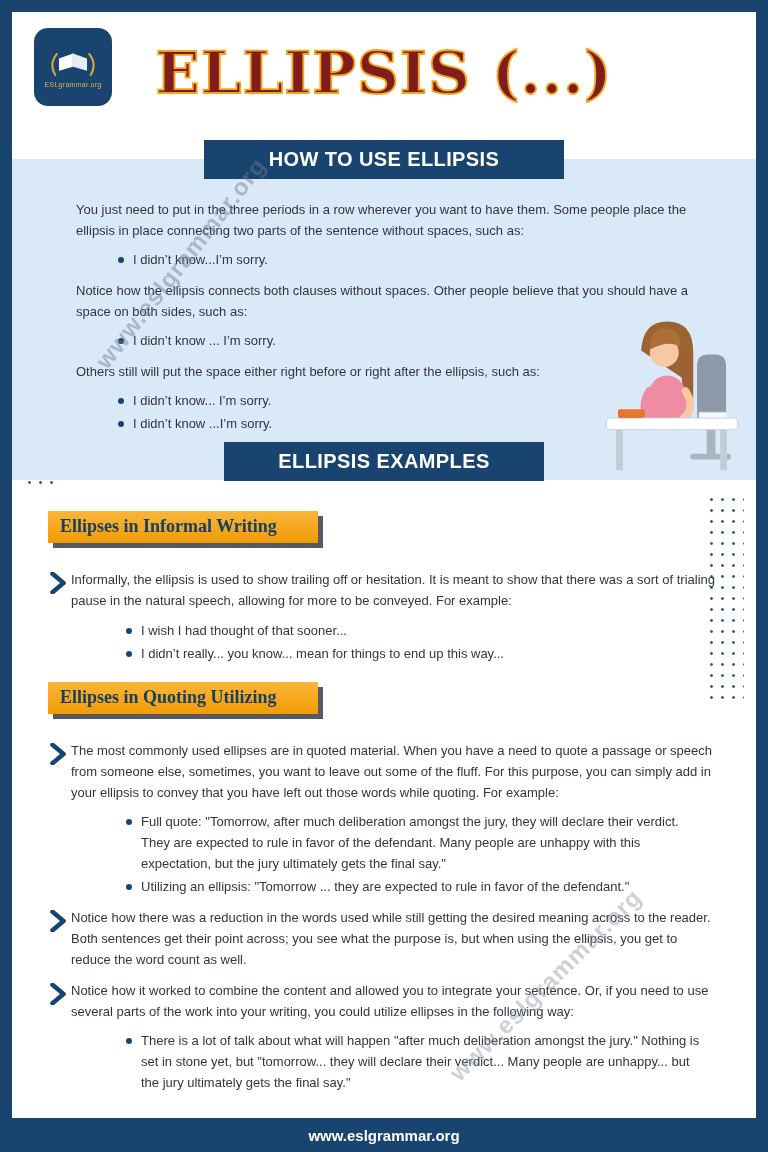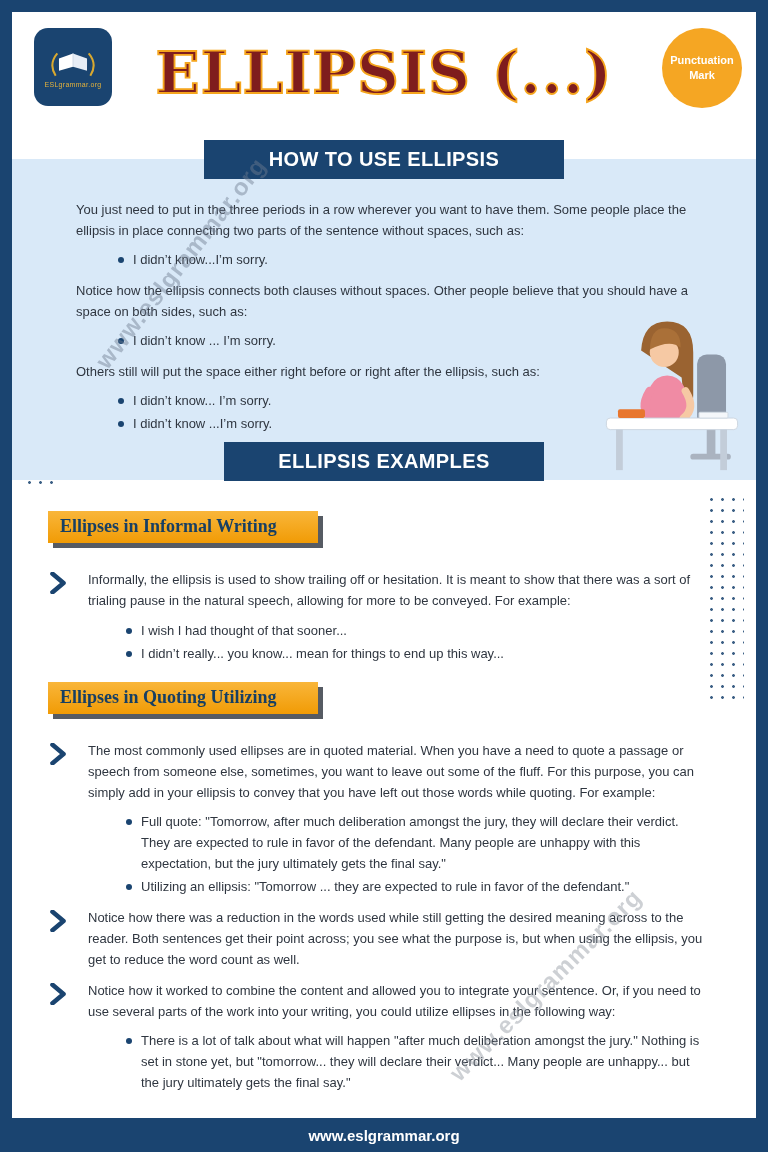--- a/index.html
+++ b/index.html
@@ -46,21 +46,21 @@
   .panel p{font-size:13px;line-height:1.62;color:var(--ink);max-width:640px;margin-bottom:8px}
   ul.bullets{list-style:none;margin:4px 16px 10px 42px}
   ul.bullets li{position:relative;padding-left:15px;font-size:13px;line-height:1.62;color:var(--ink);margin:2px 0;max-width:600px}
   ul.bullets li::before{content:"";position:absolute;left:0;top:8px;width:6px;height:6px;border-radius:50%;background:var(--navy)}
   .illustration{position:absolute;right:14px;bottom:6px;width:140px;height:164px;z-index:3}
   
   .examples{position:relative;z-index:2;padding:0 36px 0 36px}
   .subhead{display:inline-block;background:linear-gradient(#f9b63a,#f19b05);
     color:#173f63;font-family:"Liberation Serif",serif;font-weight:bold;font-size:18px;
     padding:5px 36px 6px 12px;box-shadow:5px 5px 0 #565b63;margin:8px 0 16px;min-width:270px}
-  .point{display:flex;gap:20px;margin:10px 0 8px}
+  .point{display:flex;gap:3px;margin:10px 0 8px}
   .chev{flex:0 0 20px;width:20px;height:22px;margin-top:3px}
   .point p{flex:1;font-size:13px;line-height:1.62;color:var(--ink)}
   ul.bullets.indent{margin-left:78px}
   ul.bullets.indent li{max-width:620px}
   
   .footer{position:absolute;z-index:7;left:0;right:0;bottom:0;height:34px;background:var(--navy);
     color:#fff;display:flex;align-items:center;justify-content:center;font-weight:bold;font-size:15px}
   .footer span{cursor:pointer}
 </style>
 </head>
@@ -78,24 +78,20 @@
       <svg viewBox="0 0 60 40" width="50" height="33">
         <path d="M9 36 q-9-14 2-27" stroke="#d9a92f" stroke-width="2.5" fill="none"></path>
         <path d="M51 36 q9-14-2-27" stroke="#d9a92f" stroke-width="2.5" fill="none"></path>
         <path d="M30 9 l-17 6 v15 l17-5 z" fill="#ffffff"></path>
         <path d="M30 9 l17 6 v15 l-17-5 z" fill="#e7edf5"></path>
         <path d="M30 9 v16" stroke="#c9d4e2" stroke-width="1"></path>
       </svg>
       <span class="logo-text">ESLgrammar.org</span>
     </div>
     <h1 class="title">ELLIPSIS (...)</h1>
-    <div class="badge">
-      <span>Punctuation</span>
-      <span>Mark</span>
-    </div>
   </header>
 
   <div class="banner">HOW TO USE ELLIPSIS</div>
 
   <section class="panel">
     <p>You just need to put in the three periods in a row wherever you want to have them. Some people place the ellipsis in place connecting two parts of the sentence without spaces, such as:</p>
     <ul class="bullets">
       <li>I didn’t know...I’m sorry.</li>
     </ul>
     <p>Notice how the ellipsis connects both clauses without spaces. Other people believe that you should have a space on both sides, such as:</p>

